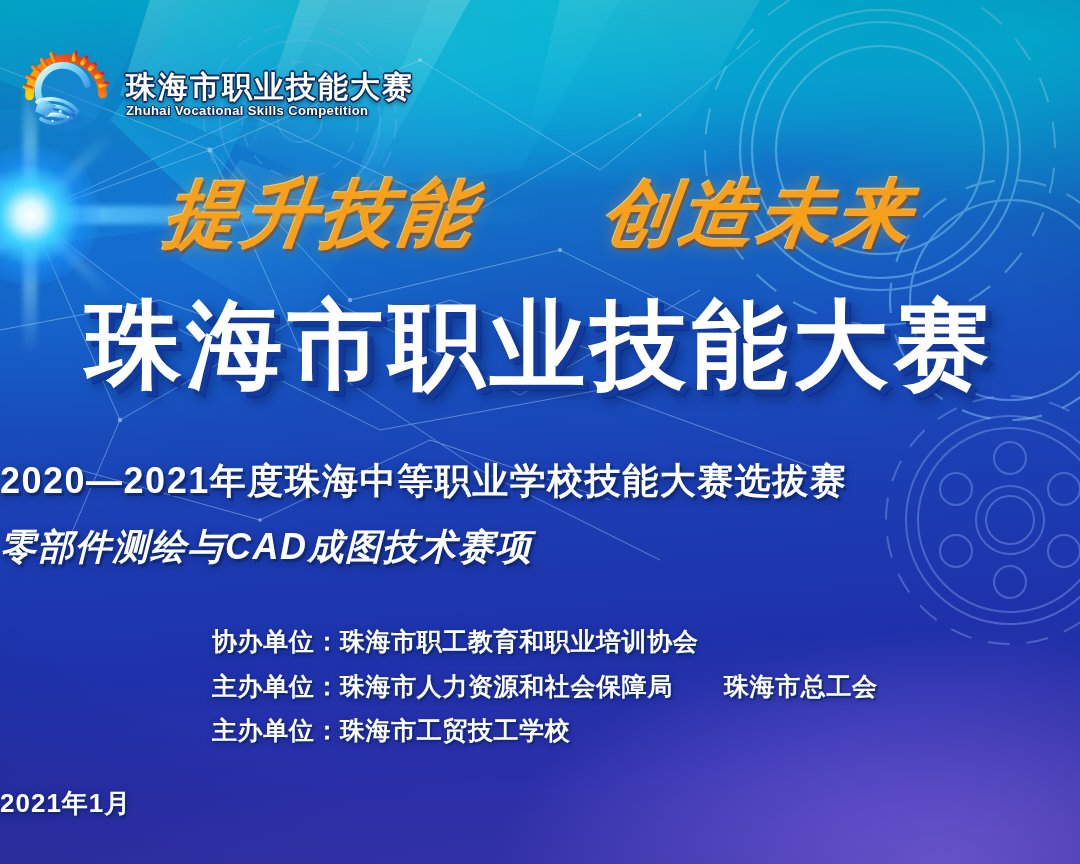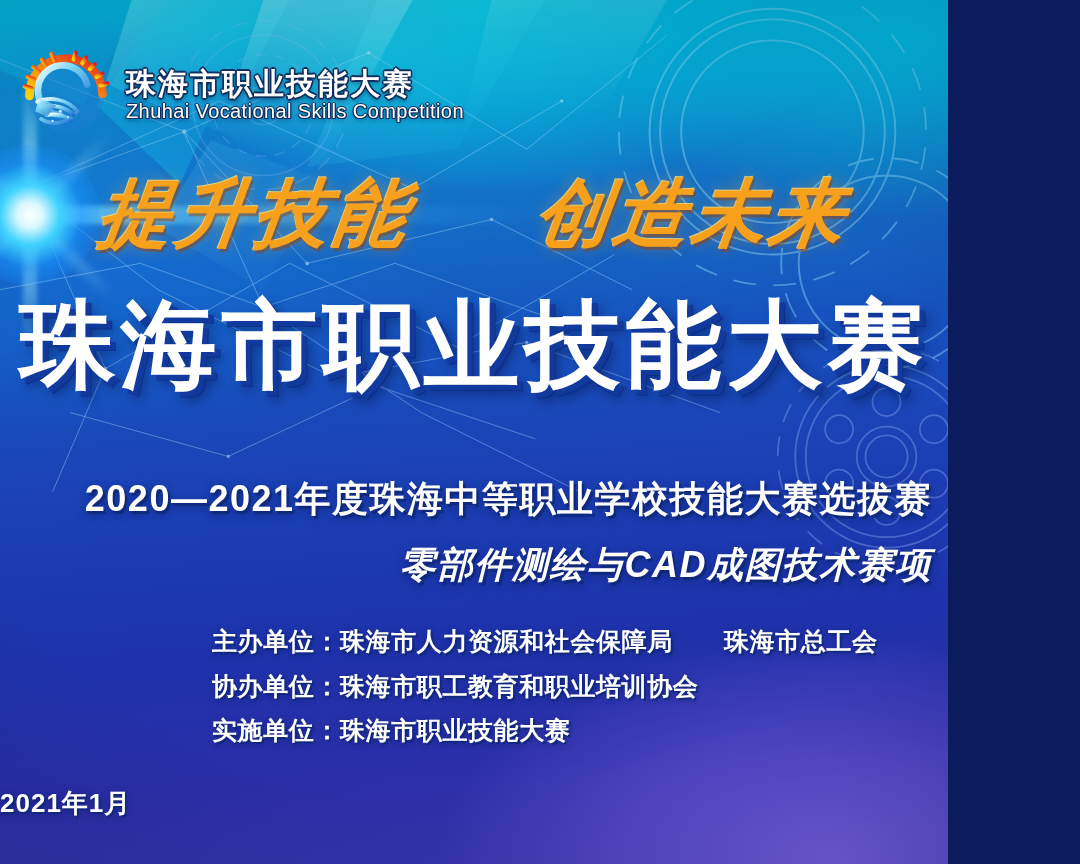--- a/index.html
+++ b/index.html
@@ -1,17 +1,17 @@
 <!DOCTYPE html>
 <html><head>
 <meta charset="utf-8">
 <style>
   html,body{margin:0;padding:0;background:#0b1c5e;}
   #poster{
-    position:relative;width:948px;height:864px;overflow:hidden;
+    position:relative;width:1080px;height:864px;overflow:hidden;
     font-family:"Liberation Sans","DejaVu Sans",sans-serif;
     background:
       radial-gradient(ellipse 70% 45% at 52% -6%, #00dff0 0%, rgba(0,200,228,.86) 22%, rgba(0,150,210,0) 62%),
       radial-gradient(ellipse 48% 30% at 96% 4%, rgba(0,214,236,.75) 0%, rgba(0,160,215,0) 70%),
       radial-gradient(ellipse 60% 38% at 88% 100%, rgba(126,98,226,.85) 0%, rgba(96,80,210,0) 70%),
       radial-gradient(ellipse 55% 34% at 8% 26%, rgba(20,110,215,.75) 0%, rgba(20,90,200,0) 72%),
       linear-gradient(176deg,#00c8e6 0%,#0a9ed8 11%,#1273c8 24%,#1752be 40%,#1b3fb4 56%,#1e32ab 72%,#2a2fa8 86%,#3b35ae 100%);
   }
   .layer{position:absolute;inset:0;pointer-events:none;}
 
@@ -56,21 +56,21 @@
   #logo .mark{width:96px;height:96px;flex:0 0 auto;}
   #logo .word{display:flex;flex-direction:column;gap:1px;padding-top:2px;}
   #logo .word .cn{
     font-size:30px;font-weight:bold;color:#fff;letter-spacing:2px;line-height:1.06;
     text-shadow:
       1.6px 0 0 #10305f,-1.6px 0 0 #10305f,0 1.6px 0 #10305f,0 -1.6px 0 #10305f,
       1.2px 1.2px 0 #10305f,-1.2px 1.2px 0 #10305f,1.2px -1.2px 0 #10305f,-1.2px -1.2px 0 #10305f,
       0 3px 5px rgba(4,20,60,.6);
   }
   #logo .word .en{
-    font-size:20px;font-weight:normal;color:#fff;letter-spacing:.4px;line-height:1.1;
+    font-size:13px;font-weight:bold;color:#fff;letter-spacing:.4px;line-height:1.1;
     text-shadow:
       1.2px 0 0 #10305f,-1.2px 0 0 #10305f,0 1.2px 0 #10305f,0 -1.2px 0 #10305f,
       1px 1px 0 #10305f,-1px 1px 0 #10305f,0 2px 4px rgba(4,20,60,.6);
   }
 
   
   #slogan{
     position:absolute;left:0;right:0;top:176px;text-align:center;
     font-family:"DejaVu Serif","Liberation Serif",serif;
     font-size:74px;font-weight:bold;font-style:italic;
@@ -87,21 +87,21 @@
   #title{
     position:absolute;left:0;right:0;top:296px;text-align:center;
     font-size:96px;font-weight:bold;color:#ffffff;letter-spacing:5px;line-height:1.02;
     text-shadow:
       5px 5px 0 #123a9e,
       6px 6px 0 rgba(12,42,130,.7),
       8px 9px 12px rgba(5,20,70,.5);
   }
 
   
-  #subtitle{position:absolute;left:0;right:16px;top:462px;text-align:right;margin-top:18px;}
+  #subtitle{position:absolute;left:0;right:16px;top:462px;text-align:left;}
   #subtitle .l{
     font-size:36px;font-weight:bold;color:#fff;letter-spacing:1.5px;line-height:1.05;
     text-shadow:2.5px 2.5px 0 rgba(14,40,120,.85),0 3px 8px rgba(5,20,70,.5);
   }
   #subtitle .l2{margin-top:28px;font-style:italic;}
 
   
   #orgs{position:absolute;left:212px;top:628px;}
   #orgs .row{
     font-size:25px;font-weight:bold;color:#fff;letter-spacing:.6px;line-height:1.1;
@@ -279,20 +279,20 @@
   </div>
 
   <div id="title">珠海市职业技能大赛</div>
 
   <div id="subtitle">
     <div class="l">2020—2021年度珠海中等职业学校技能大赛选拔赛</div>
     <div class="l l2">零部件测绘与CAD成图技术赛项</div>
   </div>
 
   <div id="orgs">
+    <div class="row">协办单位：珠海市职工教育和职业培训协会</div>
     <div class="row">主办单位：珠海市人力资源和社会保障局　　珠海市总工会</div>
-    <div class="row">协办单位：珠海市职工教育和职业培训协会</div>
-    <div class="row">实施单位：珠海市职业技能大赛</div>
+    <div class="row">主办单位：珠海市工贸技工学校</div>
   </div>
 
   <div id="date">2021年1月</div>
 
 </div>
 
 </body></html>

